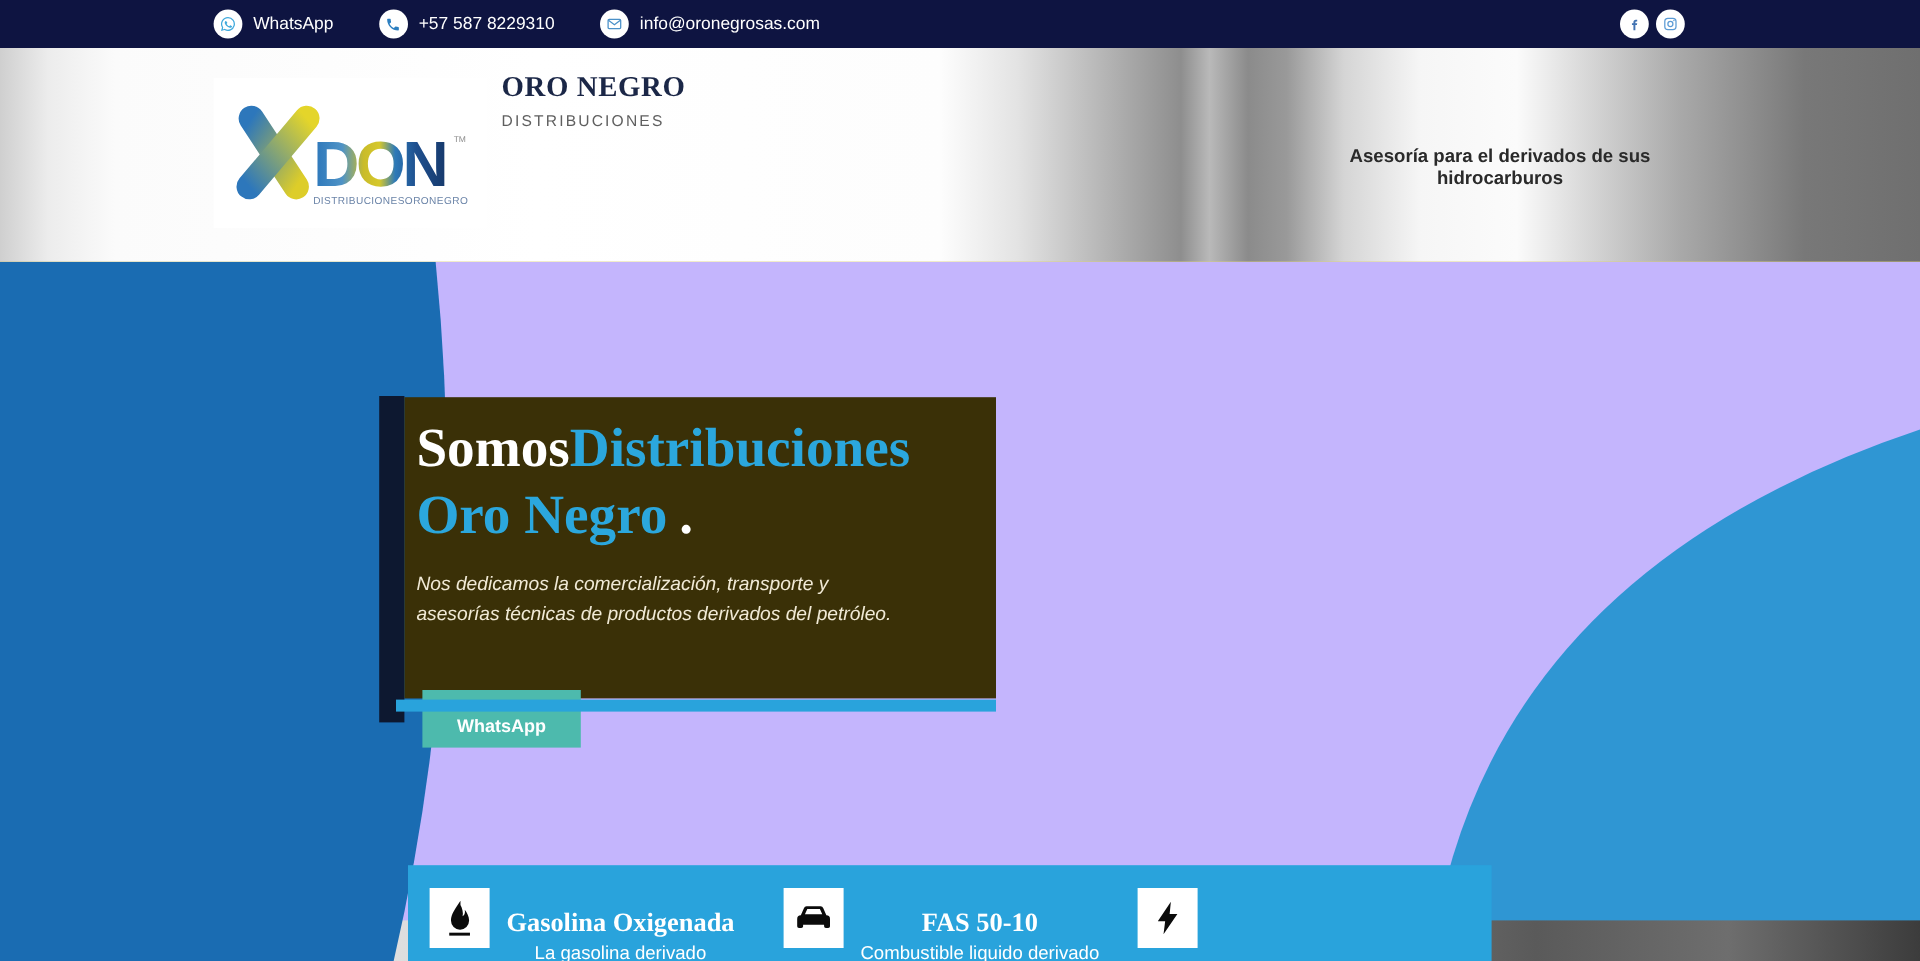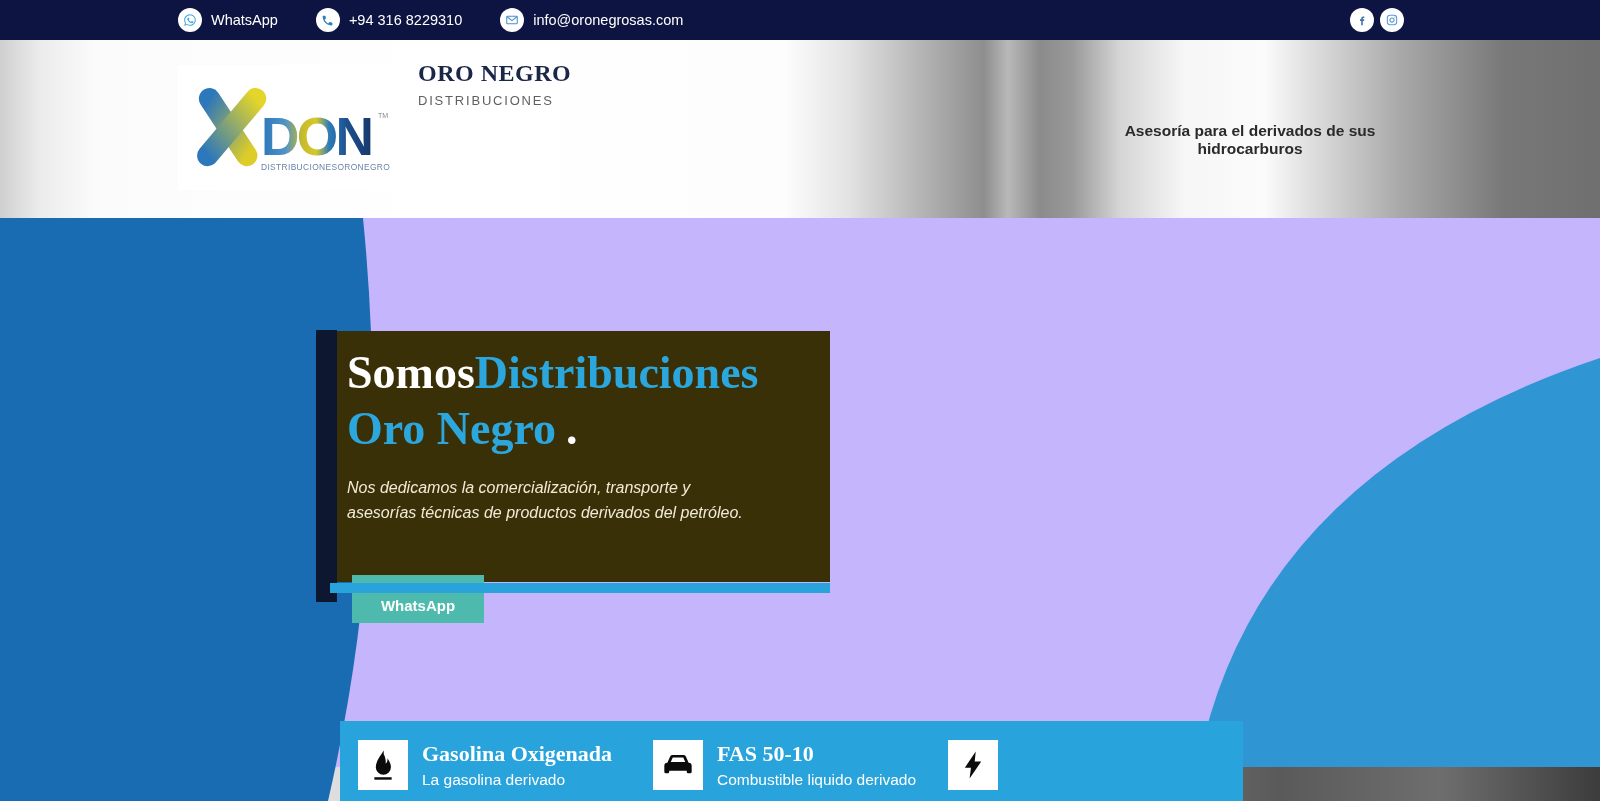--- a/index.html
+++ b/index.html
@@ -42,21 +42,21 @@
   #hero-desc { margin-top:18px; font-size:16px; line-height:25px; color:#f1ead6; }
   #hero-desc span { display:block;font-style:italic; }
   #whatsapp-button { position:absolute; left:352px; top:357px; width:132px; height:48px; background:#4dbaad; z-index:6; text-align:center; padding-top:22px; cursor:pointer; }
   #whatsapp-button .btn-label { color:#ffffff; font-size:15px; font-weight:bold; }
   #blue-stripe { position:absolute; left:330px; top:365px; width:500px; height:10px; background:#29a3dc; z-index:7; }
 
   
   #product-bar { position:absolute; left:340px; top:503px; width:903px; height:80px; background:#29a3dc; z-index:8; display:flex; padding:19px 0 0 18px; }
   .product-card { width:303px; display:flex; gap:14px; cursor:pointer; }
   .product-icon-box { width:50px; height:50px; background:#ffffff; display:flex; align-items:center; justify-content:center; flex:0 0 auto; }
-  .product-text { margin-top:1px; }
+  .product-text { margin-top:16px;text-align:center; }
   .product-title { font-family:"Liberation Serif", serif; font-weight:bold; font-size:22px; line-height:25px; color:#ffffff; }
   .product-subtitle { font-size:15.5px; color:#ffffff; margin-top:5px; }
 </style>
 </head>
 <body>
 
 <div id="topbar">
   <div id="contact-group">
 
     <div class="contact-item">
@@ -67,21 +67,21 @@
       </span>
       <span class="contact-label">WhatsApp</span>
     </div>
 
     <div class="contact-item">
       <span class="icon-circle">
         <svg width="13" height="13" viewBox="0 0 24 24" fill="#2d7fc0">
           <path d="M6.62 10.79c1.44 2.83 3.76 5.14 6.59 6.59l2.2-2.2c.27-.27.67-.36 1.02-.24 1.12.37 2.33.57 3.57.57.55 0 1 .45 1 1V20c0 .55-.45 1-1 1-9.39 0-17-7.61-17-17 0-.55.45-1 1-1h3.5c.55 0 1 .45 1 1 0 1.25.2 2.45.57 3.57.11.35.03.74-.25 1.02l-2.2 2.2z"></path>
         </svg>
       </span>
-      <span class="contact-label">+94 316 8229310</span>
+      <span class="contact-label">+57 587 8229310</span>
     </div>
 
     <div class="contact-item">
       <span class="icon-circle">
         <svg width="14" height="14" viewBox="0 0 24 24" fill="none" stroke="#4a90c8" stroke-width="1.8">
           <rect x="3" y="5.5" width="18" height="13" rx="1.5"></rect>
           <path d="M3.5 6.5 L12 13 L20.5 6.5"></path>
         </svg>
       </span>
       <span class="contact-label">info@oronegrosas.com</span>

